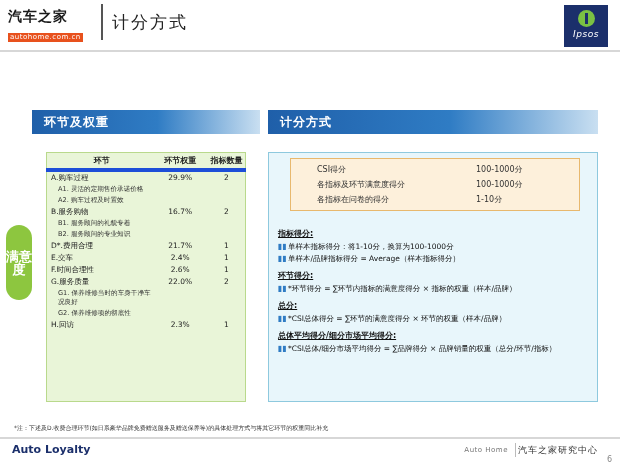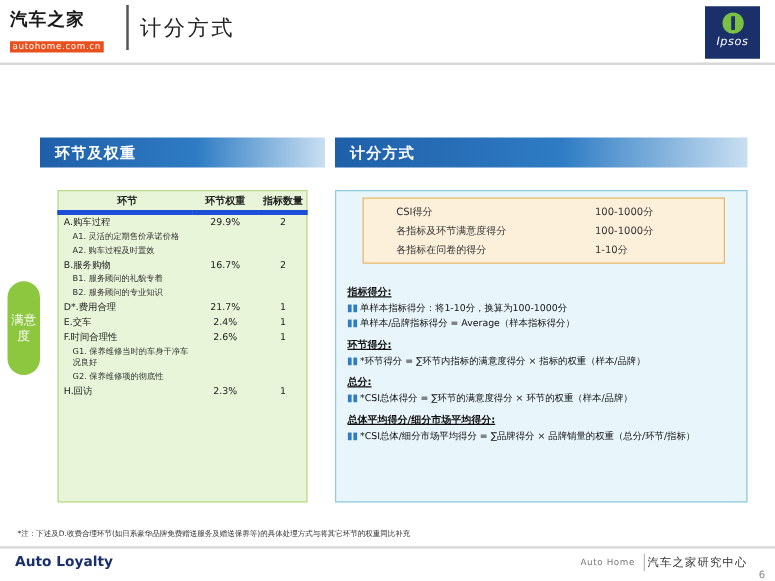--- a/index.html
+++ b/index.html
@@ -58,23 +58,23 @@
   }
   .bar-left{left:32px;top:110px;width:228px;}
   .bar-right{left:268px;top:110px;width:330px;}
   
   .green-panel{
     position:absolute;left:46px;top:152px;width:200px;height:250px;
     background:#e9f5d8;border:1px solid #b9d98c;box-sizing:border-box;
   }
   .satis-tab{
     position:absolute;left:6px;top:225px;width:26px;height:75px;
-    background:#8dc63f;border-radius:13px;color:#fff;font-size:10px;
+    background:#8dc63f;border-radius:13px;color:#fff;font-size:13px;
     display:flex;align-items:center;justify-content:center;text-align:center;
-    line-height:13px;font-weight:normal;
+    line-height:13px;font-weight:bold;
   }
   table.tbl{
     position:absolute;left:46px;top:152px;width:200px;
     border-collapse:collapse;font-size:7.5px;color:#222;
   }
   table.tbl th{
     font-weight:bold;text-align:center;padding:3px 1px 2px 1px;font-size:8px;
   }
   table.tbl td{padding:1px 1px;vertical-align:top;}
   .c-name{width:104px;padding-left:5px !important;}
@@ -206,20 +206,25 @@
     </tr>
     <tr>
       <td class="c-name">E.交车</td>
       <td class="c-w">2.4%</td>
       <td class="c-n">1</td>
     </tr>
     <tr>
       <td class="c-name">F.时间合理性</td>
       <td class="c-w">2.6%</td>
       <td class="c-n">1</td>
+    </tr>
+    <tr>
+      <td class="c-name">G.服务质量</td>
+      <td class="c-w">22.0%</td>
+      <td class="c-n">2</td>
     </tr>
     <tr>
       <td class="sub">G1. 保养维修当时的车身干净车况良好</td>
         <td></td>
         <td></td>
     </tr>
     <tr>
       <td class="sub">G2. 保养维修项的彻底性</td>
         <td></td>
         <td></td>

